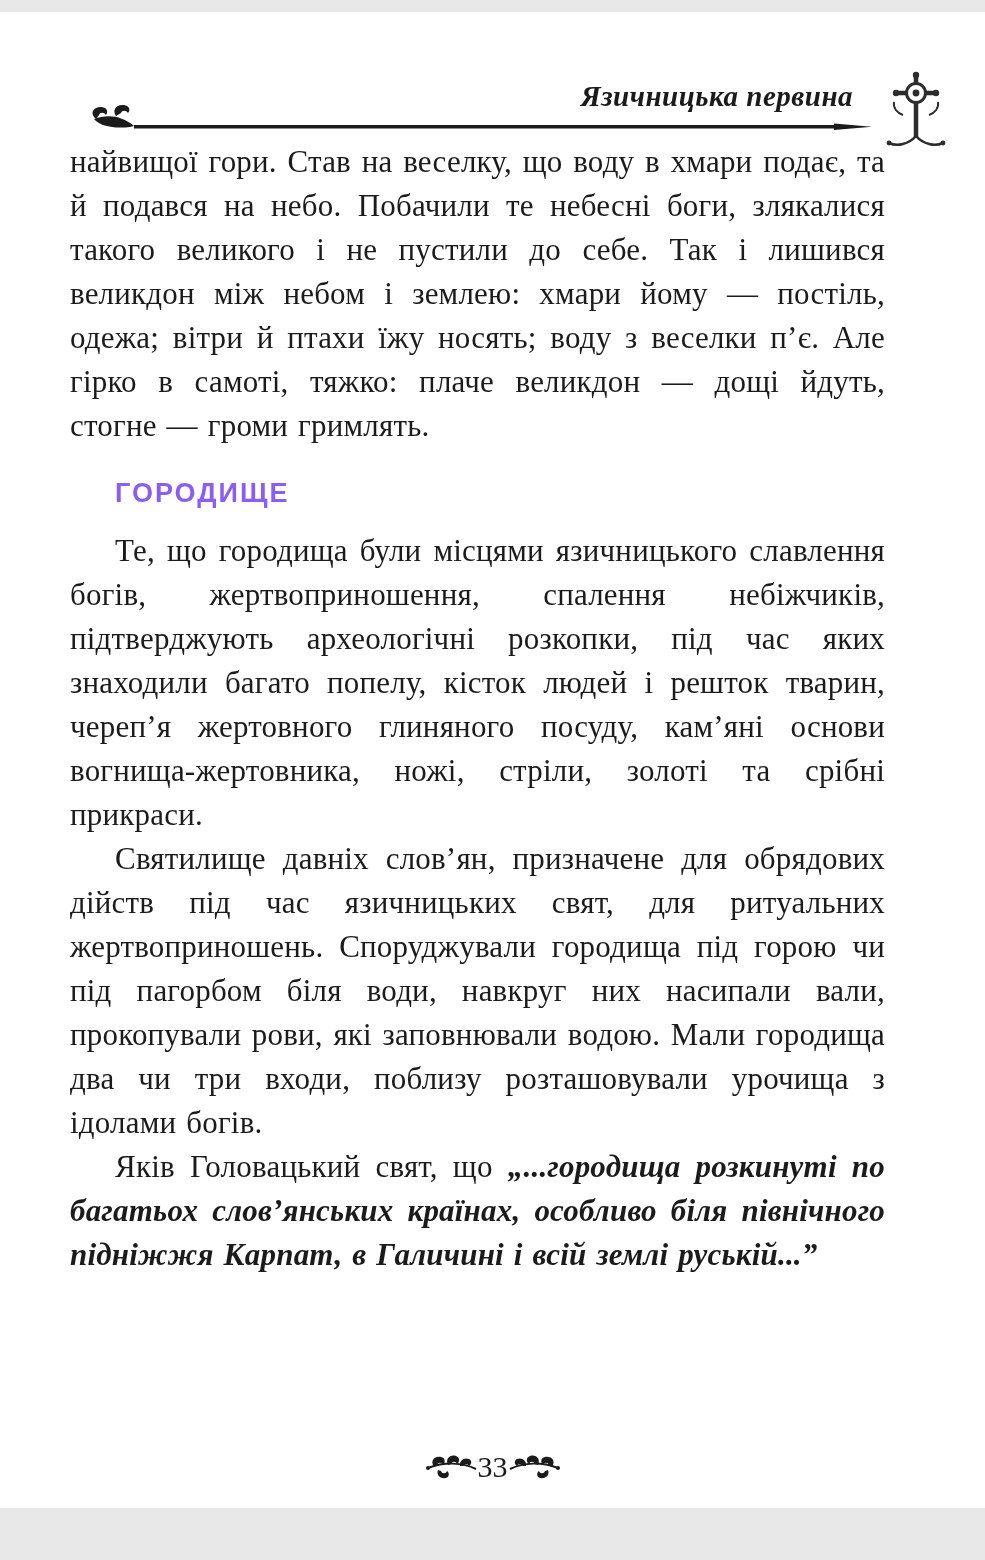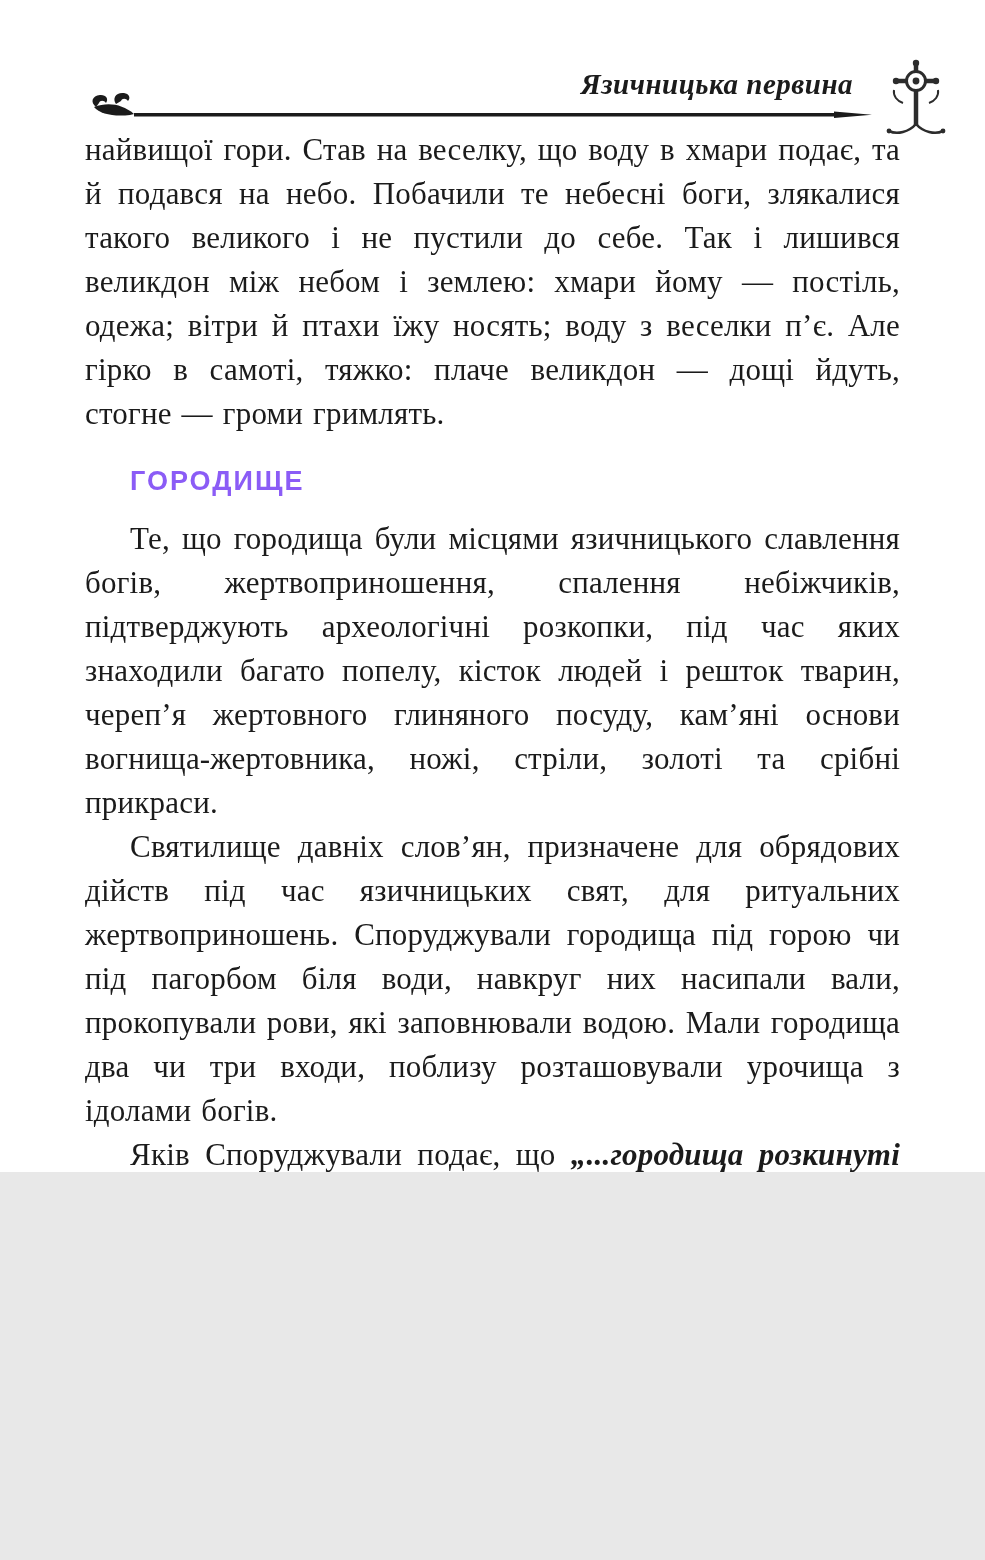--- a/index.html
+++ b/index.html
@@ -3,22 +3,22 @@
 <meta charset="utf-8">
 <style>
   html, body {
     margin: 0;
     padding: 0;
     background: #e8e8e8;
   }
   .page {
     position: relative;
     width: 985px;
-    height: 1172px;
-    margin: 0 auto;
+    height: 1496px;
+    margin: 12px auto;
     background: #ffffff;
     overflow: hidden;
     font-family: "Liberation Serif", serif;
     color: #1b1b1b;
   }
 
   
   .running-head {
     position: absolute;
     top: 68px;
@@ -40,21 +40,21 @@
     position: absolute;
     right: 36px;
     top: 56px;
     width: 66px;
     height: 84px;
   }
 
   
   .page-body {
     position: absolute;
-    left: 85px;
+    left: 70px;
     top: 128px;
     width: 815px;
   }
   .para {
     margin: 0;
     font-size: 31px;
     line-height: 44px;
     text-align: justify;
     letter-spacing: 0.2px;
     word-spacing: 2px;
@@ -130,21 +130,21 @@
   <main class="page-body">
 
     <p class="para">найвищої гори. Став на веселку, що воду в хмари подає, та й подався на небо. Побачили те небесні боги, злякалися такого великого і не пустили до себе. Так і лишився великдон між небом і землею: хмари йому — постіль, одежа; вітри й птахи їжу носять; воду з веселки п’є. Але гірко в самоті, тяжко: плаче великдон — дощі йдуть, стогне — громи гримлять.</p>
 
     <h2 class="section-heading">ГОРОДИЩЕ</h2>
 
     <p class="para indent">Те, що городища були місцями язичницького славлення богів, жертвоприношення, спалення небіжчиків, підтверджують археологічні розкопки, під час яких знаходили багато попелу, кісток людей і решток тварин, череп’я жертовного глиняного посуду, кам’яні основи вогнища-жертовника, ножі, стріли, золоті та срібні прикраси.</p>
 
     <p class="para indent">Святилище давніх слов’ян, призначене для обрядових дійств під час язичницьких свят, для ритуальних жертвоприношень. Споруджували городища під горою чи під пагорбом біля води, навкруг них насипали вали, прокопували рови, які заповнювали водою. Мали городища два чи три входи, поблизу розташовували урочища з ідолами богів.</p>
 
-    <p class="para indent"><span>Яків Споруджували подає, що </span><span class="quote-bold-italic">„...городища розкинуті по багатьох слов’янських країнах, особливо біля північного підніжжя Карпат, в Галичині і всій землі руській...”</span></p>
+    <p class="para indent"><span>Яків Головацький свят, що </span><span class="quote-bold-italic">„...городища розкинуті по багатьох слов’янських країнах, особливо біля північного підніжжя Карпат, в Галичині і всій землі руській...”</span></p>
 
   </main>
 
   <footer class="page-footer">
     <svg class="sprig" viewBox="0 0 54 26" aria-hidden="true">
       <path d="M52 15 C 38 8, 20 8, 4 14" fill="none" stroke="#1b1b1b" stroke-width="2"></path>
       <path d="M10 13 C 6 7, 10 2, 17 3 C 21 3.7, 22 8, 19 11 C 18 8, 14 8, 13 11 Z" fill="#1b1b1b"></path>
       <path d="M24 11 C 21 5, 26 0, 32 2 C 36 3.4, 36 8, 33 10 C 32 7, 28 7, 27 10 Z" fill="#1b1b1b"></path>
       <path d="M36 12 C 35 7, 40 3, 45 5 C 48 6.4, 48 10, 45 12 C 44 9.5, 40 10, 39 12 Z" fill="#1b1b1b"></path>
       <path d="M14 16 C 12 21, 16 25, 22 24 C 25 23.4, 26 19, 23 17 C 22 20, 18 20, 17 17 Z" fill="#1b1b1b"></path>

